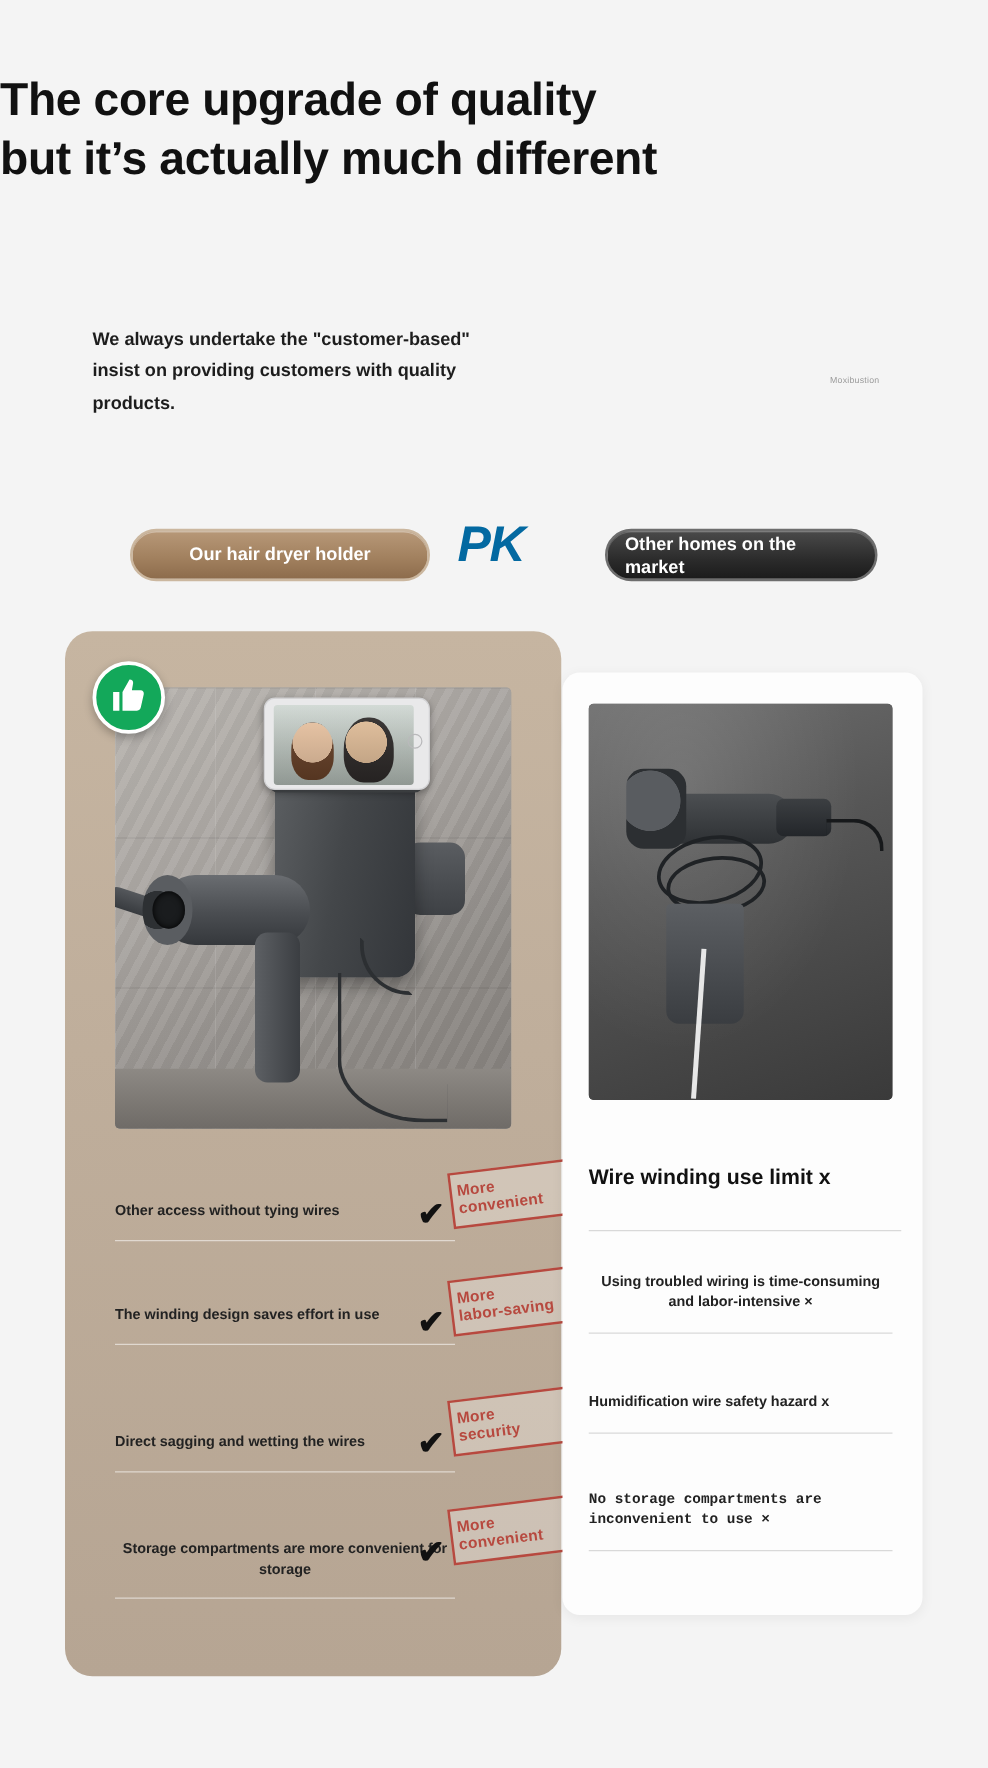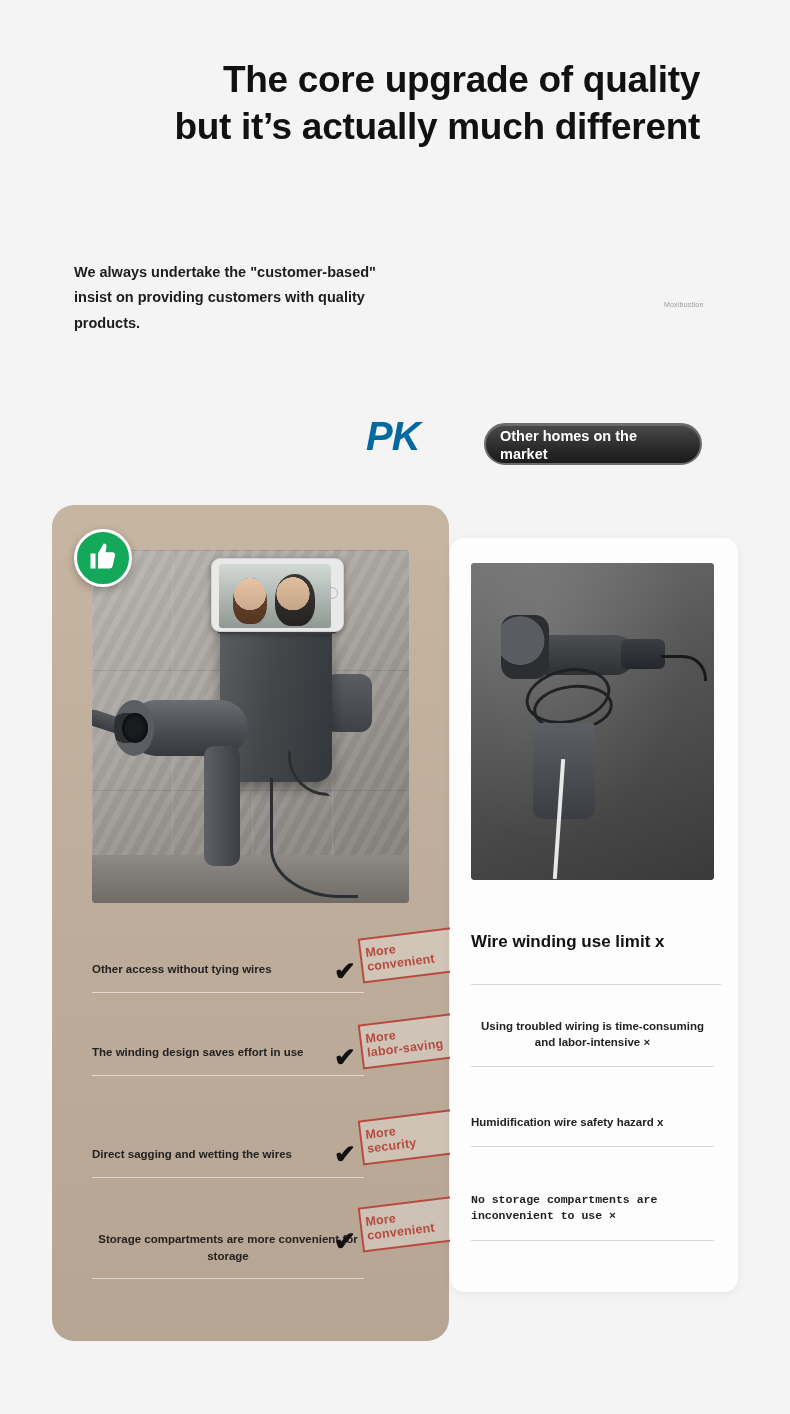--- a/index.html
+++ b/index.html
@@ -10,21 +10,21 @@
     font-family: "Liberation Sans", sans-serif;
     position: relative;
     overflow: hidden;
   }
 
   
   .headline {
     position: absolute;
     left: 0; top: 56px;
     width: 700px;
-    text-align: right;
+    text-align: left;
     font-weight: bold;
     font-size: 37px;
     line-height: 1.28;
     color: #111;
     letter-spacing: -0.3px;
   }
   .headline .l1 { display:block; }
   .headline .l2 { display:block; }
   .headline .l3 { display:block; }
 
@@ -353,20 +353,21 @@
 
 <div class="headline">
   <span class="l1">The core upgrade of quality</span>
   <span class="l3">but it’s actually much different</span>
 </div>
 
 <div class="subcopy">We always undertake the "customer-based" insist on providing customers with quality products.</div>
 <div class="watermark">Moxibustion</div>
 
 <div class="pk-row">
+  <div class="pill pill-left">Our hair dryer holder</div>
   <div class="pill pill-right">
     <span>Other homes on the market</span>
   </div>
 </div>
 <div class="pk-label">PK</div>
 
 <div class="card-left">
   <div class="photo-good">
     <div class="tile-wall"></div>
     <div class="wall-grout"></div>

